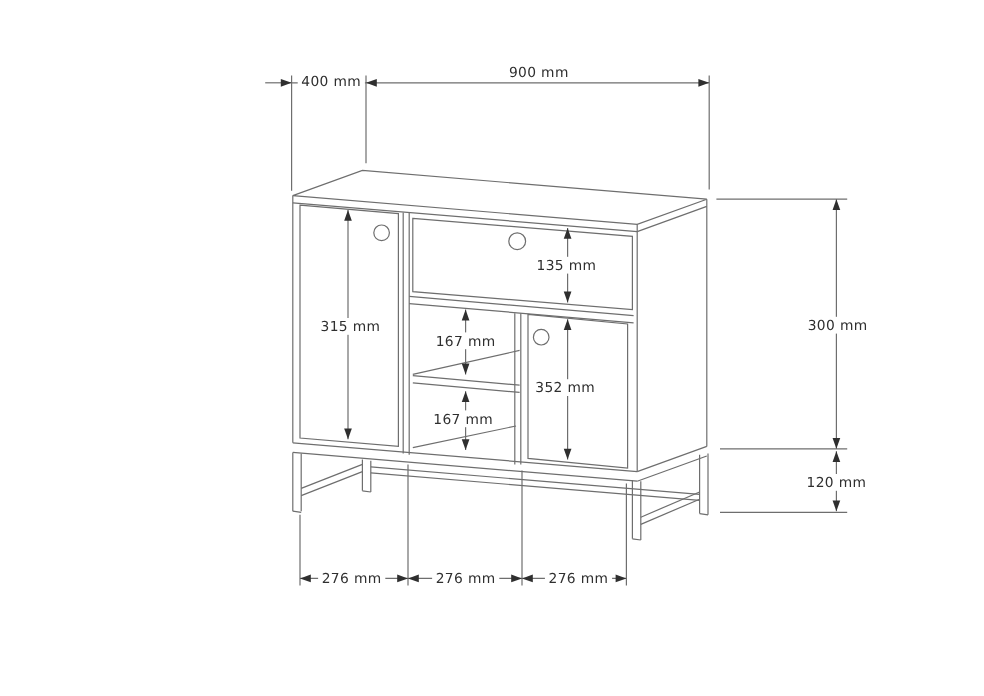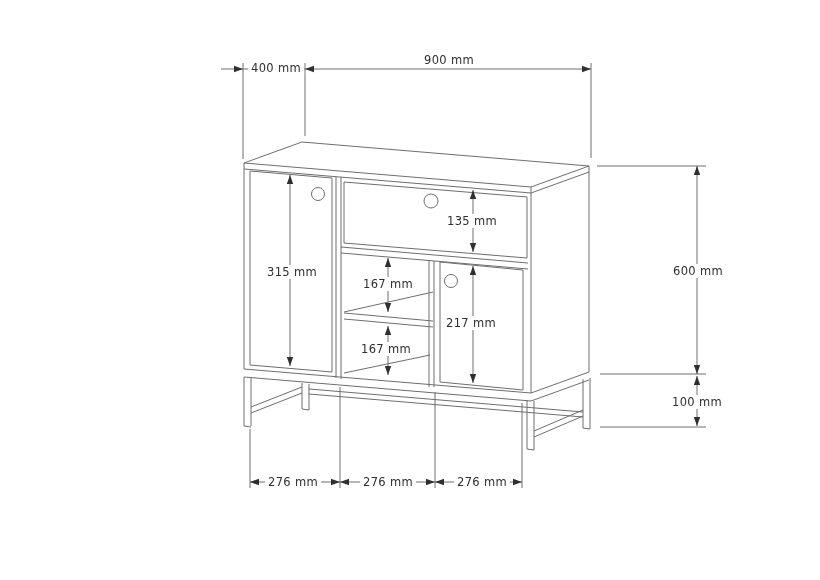--- a/index.html
+++ b/index.html
@@ -188,23 +188,23 @@
     </g>
     <g>
       <line class="ln" x1="435" y1="482" x2="522" y2="482"></line>
       <path class="ah" d="M435,482 L444,478.8 L444,485.2 Z"></path>
       <path class="ah" d="M522,482 L513,478.8 L513,485.2 Z"></path>
     </g>
   </svg>
 
   <div class="lbl" style="left:276px;top:68px">400 mm</div>
   <div class="lbl" style="left:449px;top:60px">900 mm</div>
-  <div class="lbl" style="left:698px;top:271px">600 mm</div>
-  <div class="lbl" style="left:697px;top:402px">100 mm</div>
+  <div class="lbl" style="left:698px;top:271px">300 mm</div>
+  <div class="lbl" style="left:697px;top:402px">120 mm</div>
   <div class="lbl" style="left:292px;top:272px">315 mm</div>
   <div class="lbl" style="left:472px;top:221px">135 mm</div>
   <div class="lbl" style="left:388px;top:284px">167 mm</div>
   <div class="lbl" style="left:386px;top:349px">167 mm</div>
-  <div class="lbl" style="left:471px;top:323px">217 mm</div>
+  <div class="lbl" style="left:471px;top:323px">352 mm</div>
   <div class="lbl" style="left:293px;top:482px">276 mm</div>
   <div class="lbl" style="left:388px;top:482px">276 mm</div>
   <div class="lbl" style="left:482px;top:482px">276 mm</div>
 </div>
 
 </body></html>

